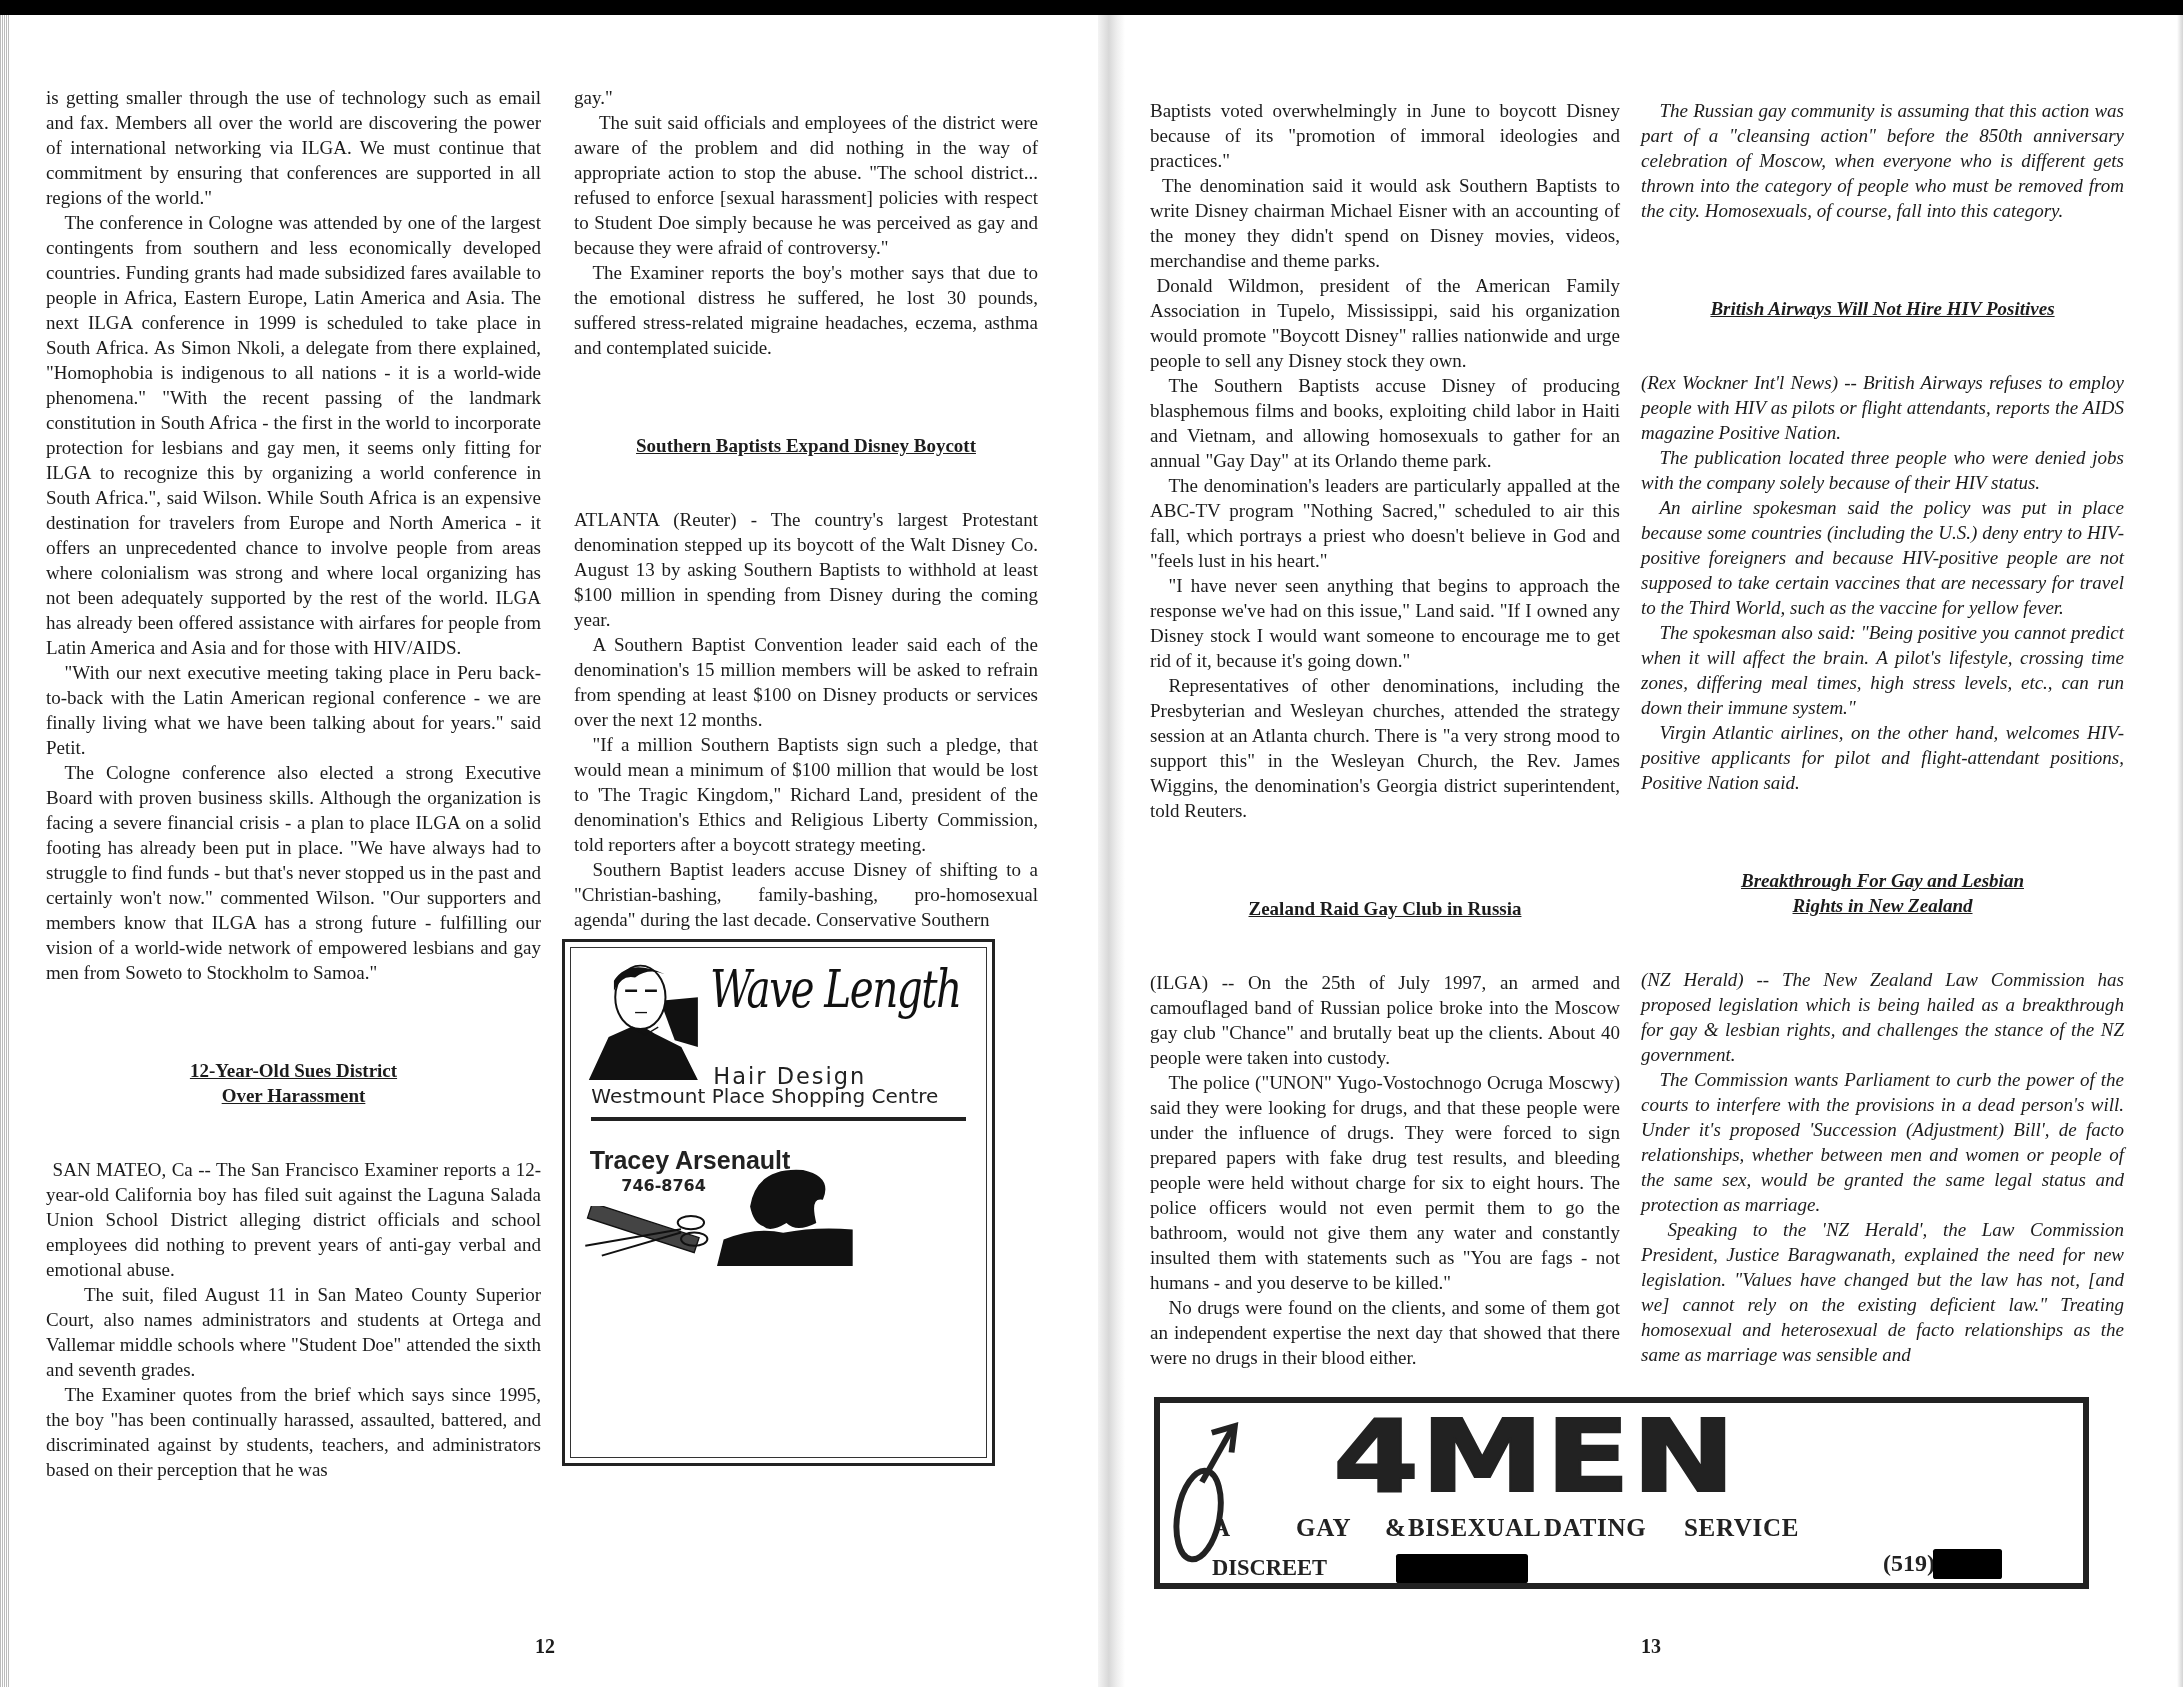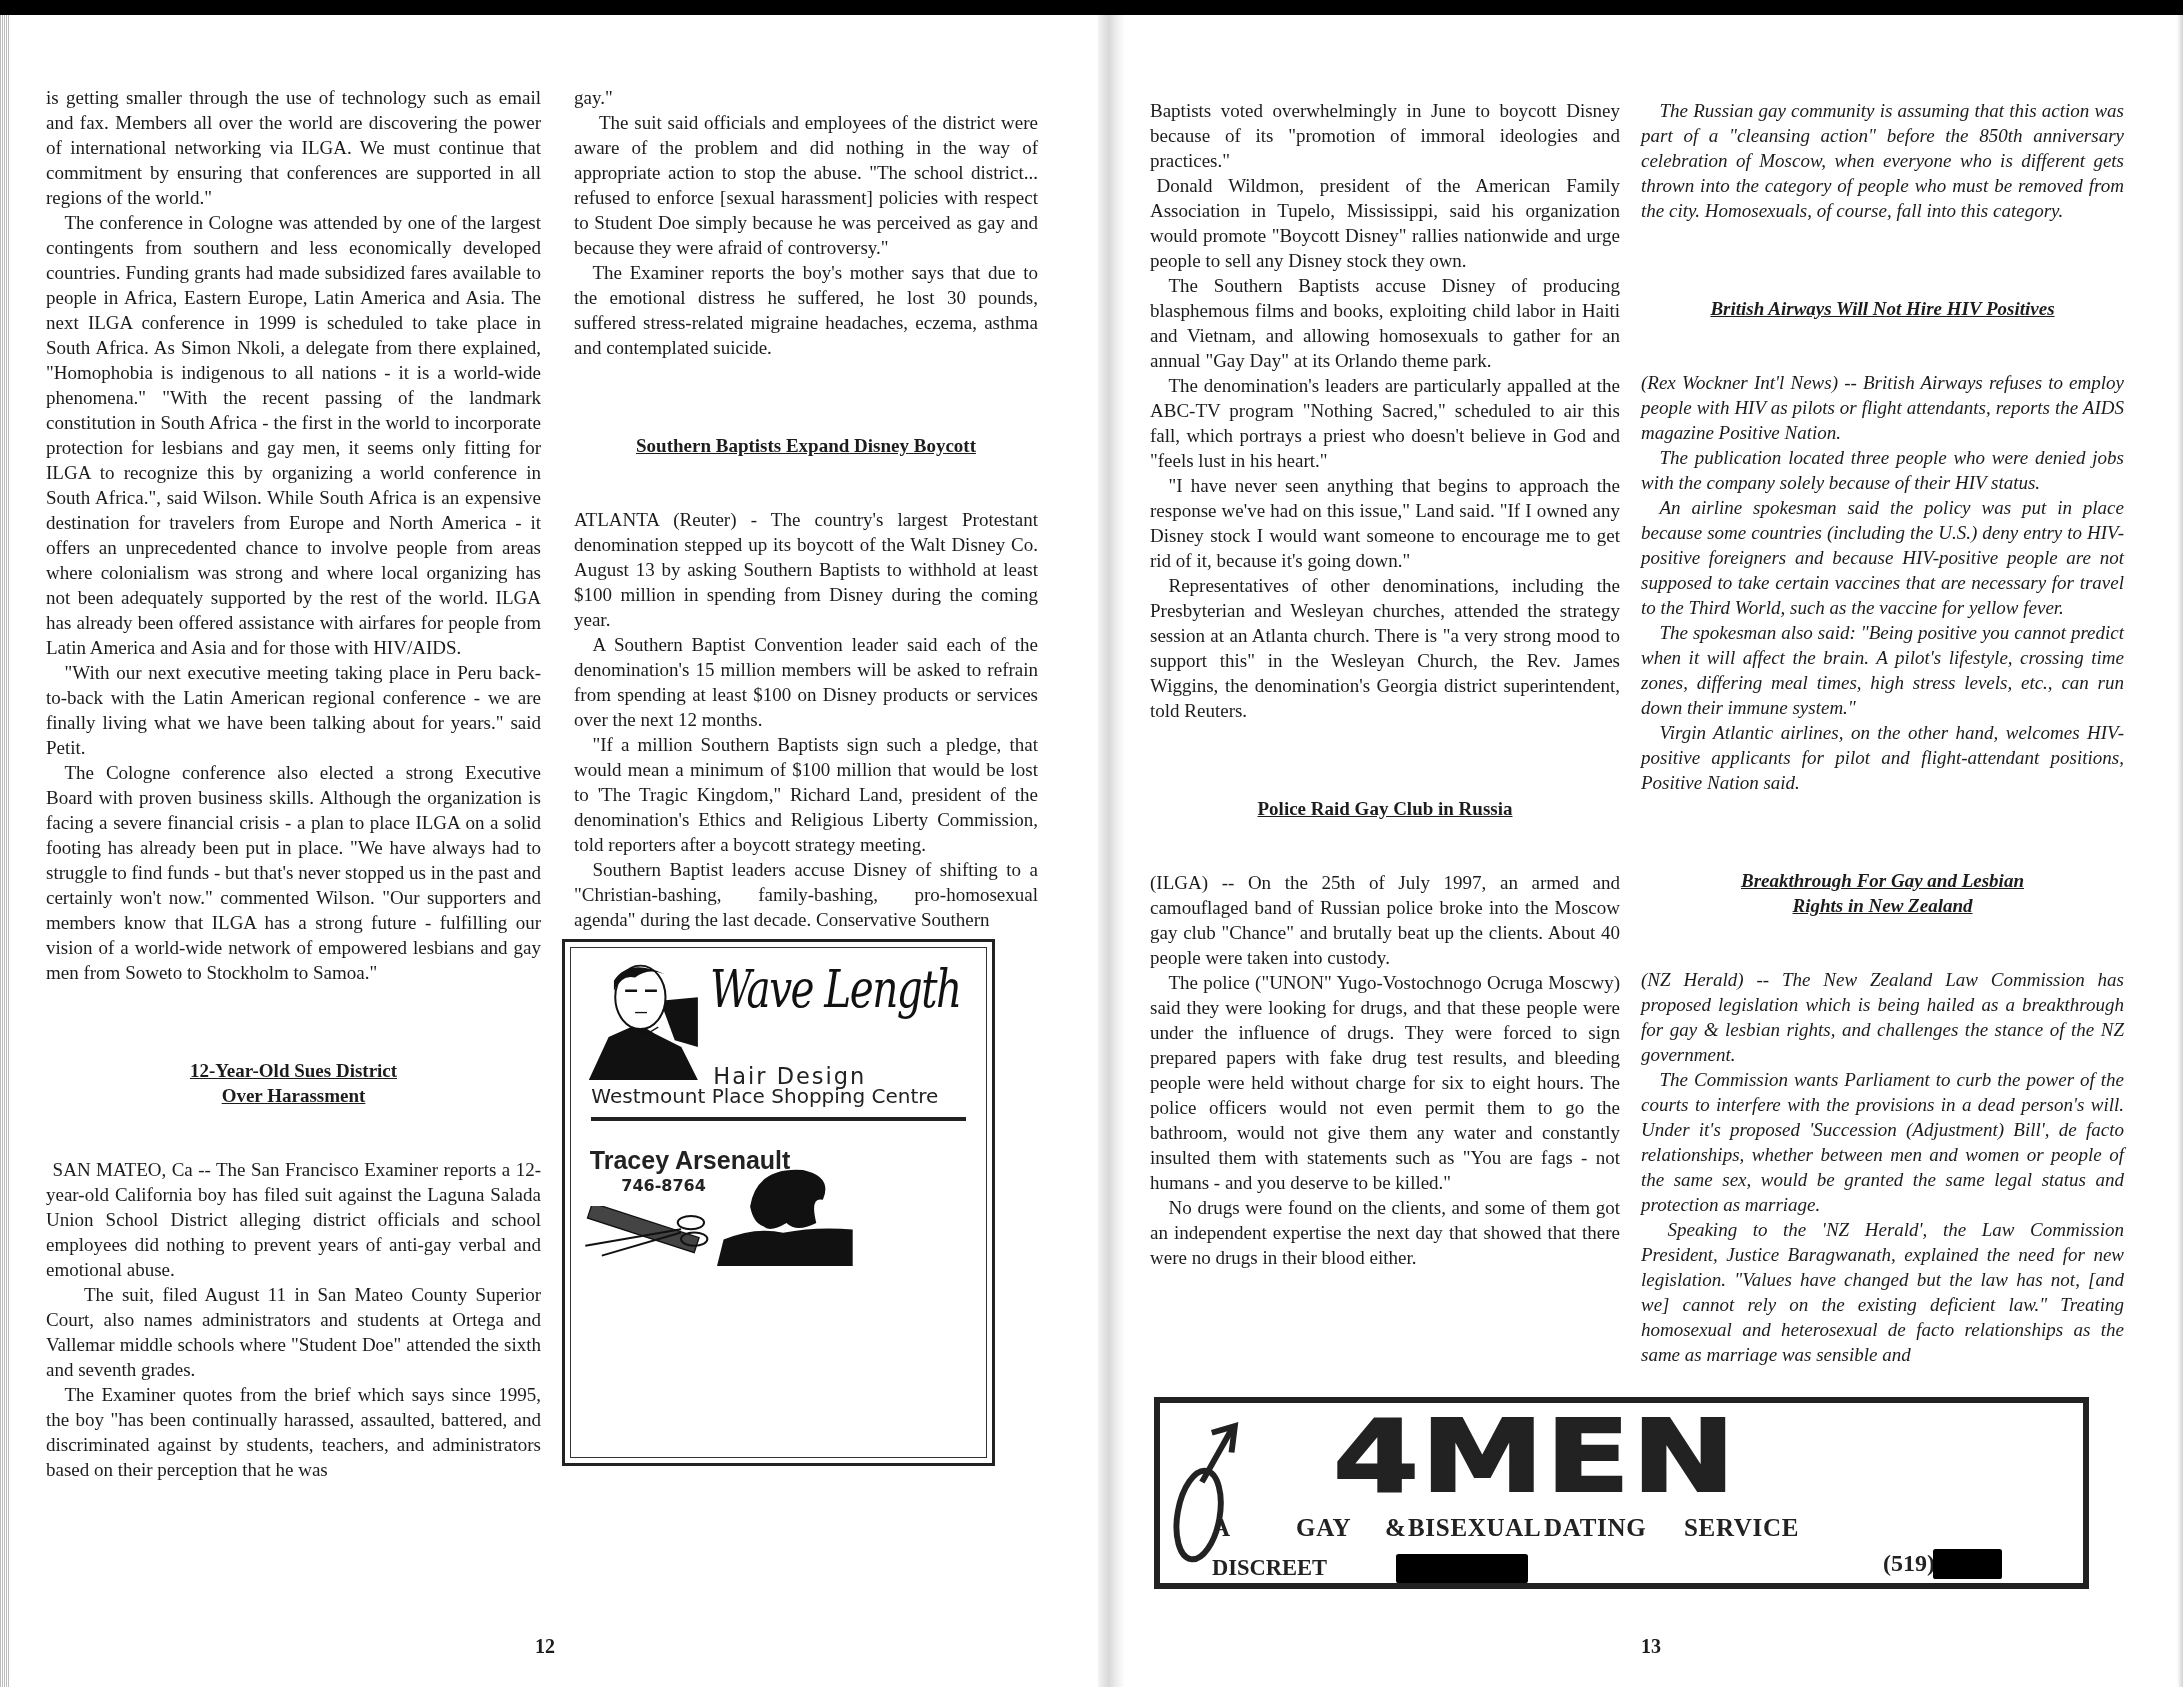--- a/index.html
+++ b/index.html
@@ -118,27 +118,28 @@
       <path d="M50 70 Q60 10 130 15 Q175 25 160 60 Q140 55 150 95 Q120 110 105 95 Q80 110 70 100 Q55 95 50 70 Z" fill="#111"></path>
       <path d="M0 160 L10 120 Q60 100 100 110 Q150 100 205 105 L205 160 Z" fill="#111"></path>
     </svg>
   </div>
 </div>
 
 <div class="pagenum" style="left:535px; top:1635px;">12</div>
 
 <div class="col" style="left:1150px; top:98px; width:470px;">
   <p class="noindent">Baptists voted overwhelmingly in June to boycott Disney because of its "promotion of immoral ideologies and practices."</p>
+  <p style="text-indent:12px">The denomination said it would ask Southern Baptists to write Disney chairman Michael Eisner with an accounting of the money they didn't spend on Disney movies, videos, merchandise and theme parks.</p>
   <p style="text-indent:6.6px">Donald Wildmon, president of the American Family Association in Tupelo, Mississippi, said his organization would promote "Boycott Disney" rallies nationwide and urge people to sell any Disney stock they own.</p>
   <p>The Southern Baptists accuse Disney of producing blasphemous films and books, exploiting child labor in Haiti and Vietnam, and allowing homosexuals to gather for an annual "Gay Day" at its Orlando theme park.</p>
   <p>The denomination's leaders are particularly appalled at the ABC-TV program "Nothing Sacred," scheduled to air this fall, which portrays a priest who doesn't believe in God and "feels lust in his heart."</p>
   <p>"I have never seen anything that begins to approach the response we've had on this issue," Land said.  "If I owned any Disney stock I would want someone to encourage me to get rid of it, because it's going down."</p>
   <p>Representatives of other denominations, including the Presbyterian and Wesleyan churches, attended the strategy session at an Atlanta church. There is  "a very strong mood to support this" in the Wesleyan Church, the Rev. James Wiggins, the denomination's Georgia district superintendent, told Reuters.</p>
   <div class="gap-l"></div>
-  <h3>Police Raid Gay Club in Russia</h3>
+  <h3>Zealand Raid Gay Club in Russia</h3>
   <div class="gap-m"></div>
   <p class="noindent">(ILGA) -- On the 25th of July 1997, an armed and camouflaged band of Russian police broke into the Moscow gay club "Chance" and brutally beat up the clients. About 40 people were taken into custody.</p>
   <p>The police ("UNON" Yugo-Vostochnogo Ocruga Moscwy) said they were looking for drugs, and that these people were under the influence of drugs. They were forced to sign prepared papers with fake drug test results, and bleeding people were held without charge for six to eight hours. The police officers would not even permit them to go the bathroom, would not give them any water and constantly insulted them with statements such as "You are fags - not humans - and you deserve to be killed."</p>
   <p>No drugs were found on the clients, and some of them got an independent expertise the next day that showed that there were no drugs in their blood either.</p>
 </div>
 
 <div class="col" style="left:1641px; top:98px; width:483px;font-style:italic;">
   <p>The Russian gay community is assuming that this action was part of a "cleansing action" before the 850th anniversary celebration of Moscow, when everyone who is different gets thrown into the category of people who must be removed from the city.  Homosexuals, of course, fall into this category.</p>
   <div class="gap-l"></div>
   <h3>British Airways Will Not Hire HIV Positives</h3>

